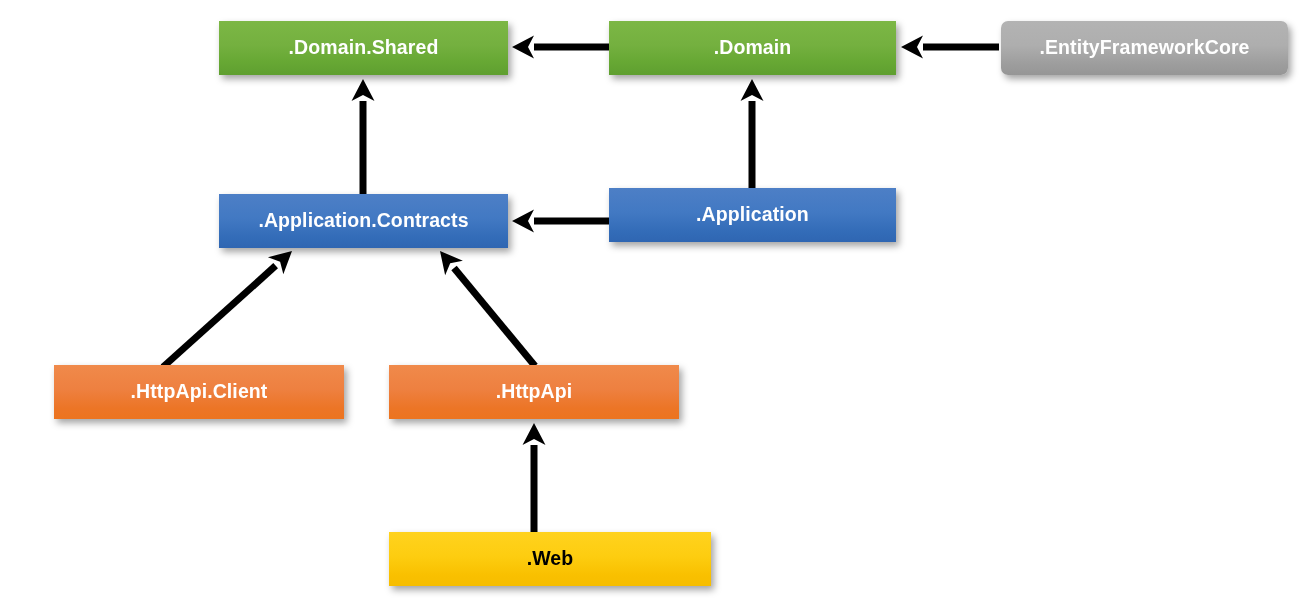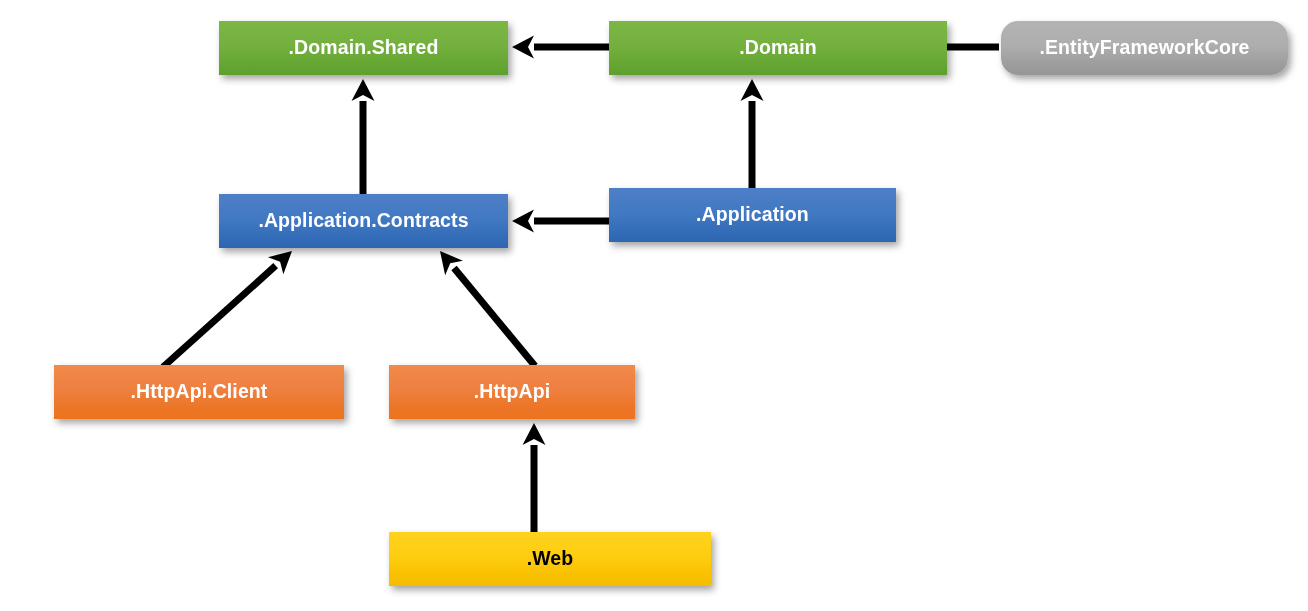--- a/index.html
+++ b/index.html
@@ -50,21 +50,21 @@
     background: linear-gradient(to bottom, #7cb745 0%, #74b03f 45%, #67a834 75%, #5f9f30 100%);
   }
   .node.blue {
     background: linear-gradient(to bottom, #4d7fc6 0%, #4279c3 45%, #336cb8 80%, #2f66b2 100%);
   }
   .node.orange {
     background: linear-gradient(to bottom, #f08a4b 0%, #ee8040 45%, #ec7526 80%, #ec741f 100%);
   }
   .node.gray {
     background: linear-gradient(to bottom, #b3b3b3 0%, #aeaeae 45%, #9d9d9d 80%, #969696 100%);
-    border-radius: 17px;
+    border-radius: 7px;
   }
   .node.yellow {
     background: linear-gradient(to bottom, #ffd21e 0%, #fdcd10 45%, #f9c000 80%, #f6bd00 100%);
     color: #000000;
   }
 </style>
 </head>
 <body>
 
 <div id="canvas">
@@ -100,34 +100,34 @@
       </g>
       <g>
         <line x1="534" y1="532" x2="534" y2="445" stroke="#000000" stroke-width="7" stroke-linecap="butt"></line>
         <polygon points="534,423 545.5,445 534,439 522.5,445" fill="#000000"></polygon>
       </g>
     </svg>
 
 <div class="node green" style="left: 219px; top: 21px; width: 289px; height: 54px;">
       <span class="label">.Domain.Shared</span>
     </div>
-    <div class="node green" style="left: 609px; top: 21px; width: 338px; height: 54px;">
+    <div class="node green" style="left: 609px; top: 21px; width: 287px; height: 54px;">
       <span class="label">.Domain</span>
     </div>
     <div class="node gray" style="left: 1001px; top: 21px; width: 287px; height: 54px;">
       <span class="label">.EntityFrameworkCore</span>
     </div>
     <div class="node blue" style="left: 219px; top: 194px; width: 289px; height: 54px;">
       <span class="label">.Application.Contracts</span>
     </div>
     <div class="node blue" style="left: 609px; top: 188px; width: 287px; height: 54px;">
       <span class="label">.Application</span>
     </div>
     <div class="node orange" style="left: 18px; top: 365px; width: 290px; height: 54px; margin-left: 36px;">
       <span class="label">.HttpApi.Client</span>
     </div>
-    <div class="node orange" style="left: 389px; top: 365px; width: 246px; height: 54px;">
+    <div class="node orange" style="left: 389px; top: 365px; width: 290px; height: 54px;">
       <span class="label">.HttpApi</span>
     </div>
     <div class="node yellow" style="left: 389px; top: 532px; width: 322px; height: 54px;">
       <span class="label">.Web</span>
     </div>
   </div>
 
 </body></html>

